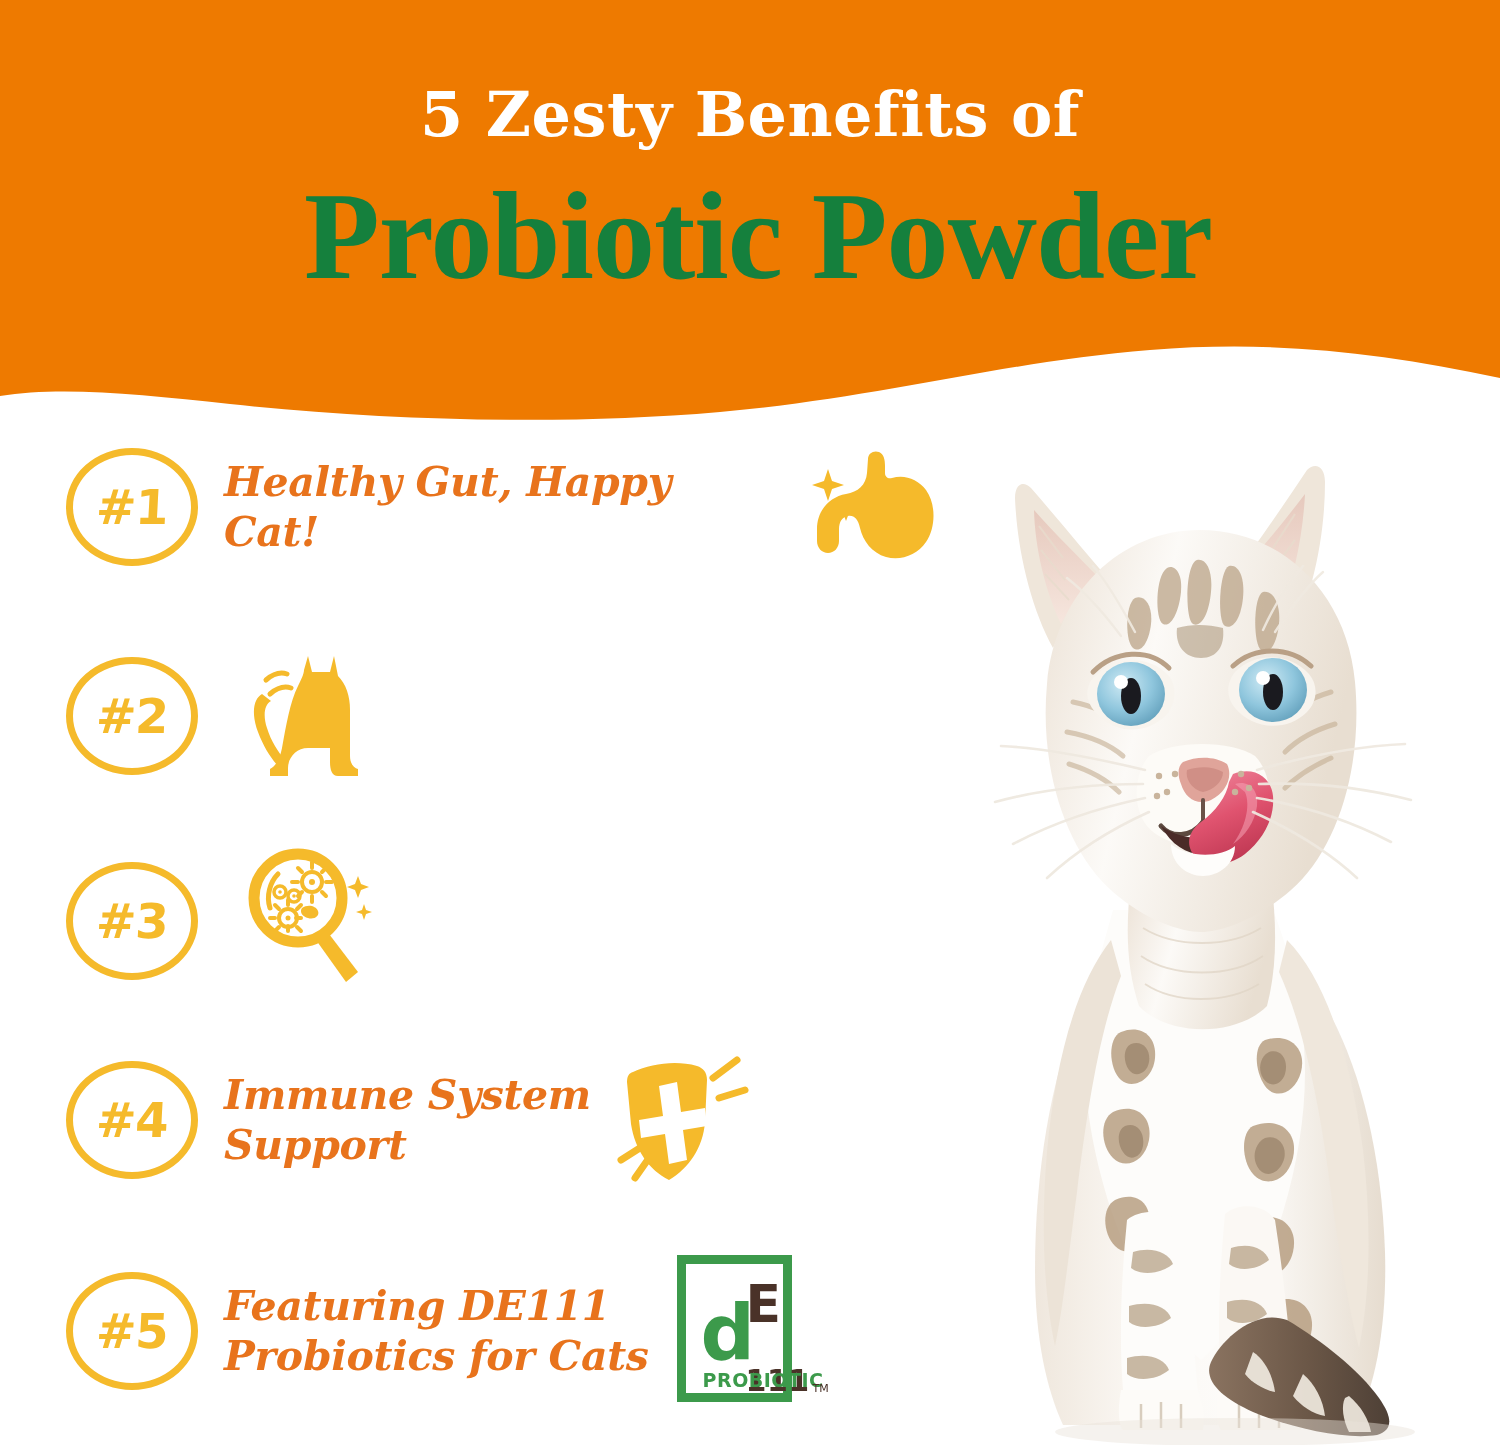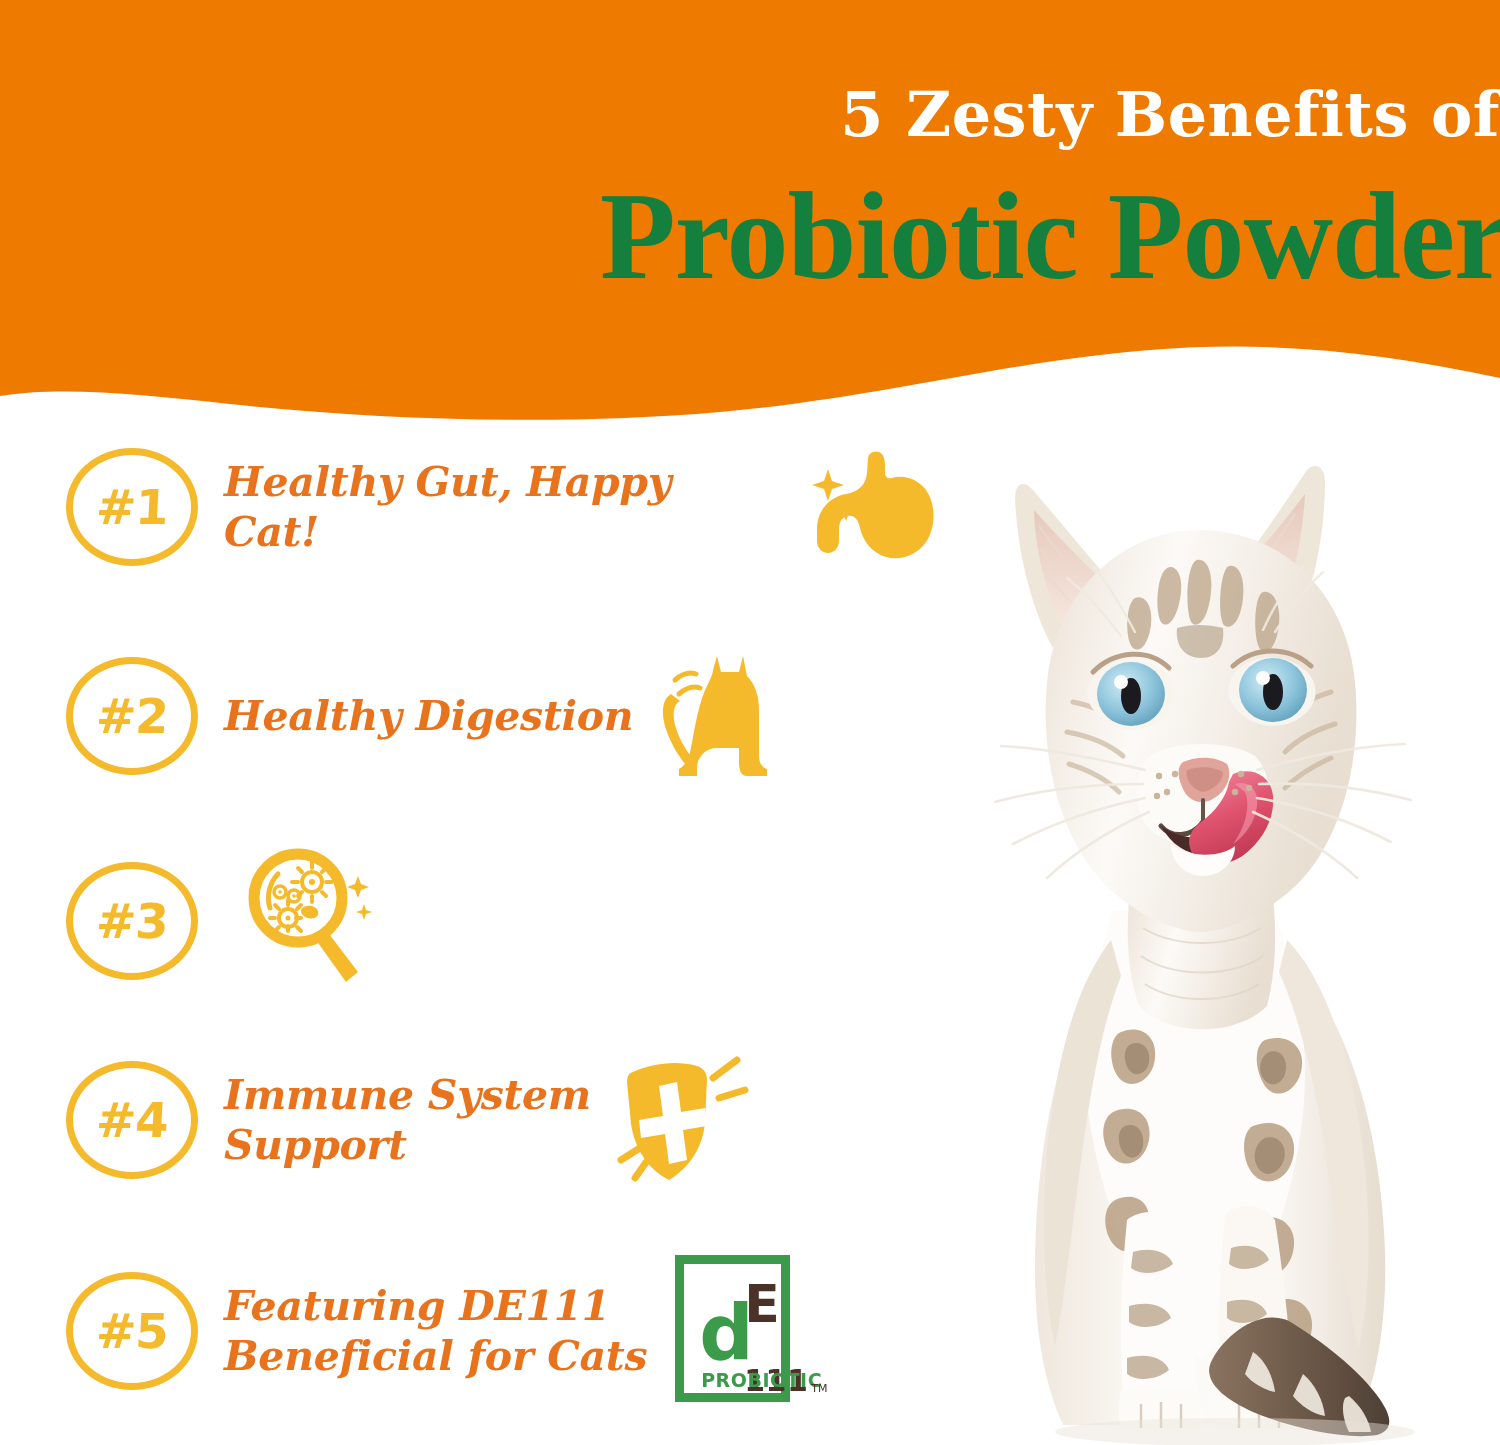--- a/index.html
+++ b/index.html
@@ -34,21 +34,21 @@
     width: 1500px;
     height: 420px;
     display: block;
   }
   #header-text-wrap {
     position: absolute;
     left: 0; top: 0;
     width: 1500px;
     height: 360px;
     z-index: 3;
-    text-align: right;
+    text-align: center;
     pointer-events: none;
   }
   #header-subtitle {
     position: absolute;
     left: 0; top: 84px;
     width: 1500px;
     color: #ffffff;
     font-family: "DejaVu Serif", serif;
     font-weight: bold;
     font-size: 62px;
@@ -272,21 +272,20 @@
         </svg>
       </div>
     </div>
 
     <div class="benefit-row" style="top:218px;">
       <div class="badge">
         <div class="badge-ellipse"></div>
         <div class="badge-label">#2</div>
       </div>
       <div class="benefit-body">
-        <div class="benefit-text">Healthy Digestion</div>
         <svg class="benefit-icon" width="120" height="136" viewBox="0 0 120 136">
 
           <path d="M20,32 C27,26 35,24 41,26" stroke="#F5BA2B" stroke-width="5" fill="none" stroke-linecap="round"></path>
           <path d="M24,46 C31,40 39,38 45,40" stroke="#F5BA2B" stroke-width="5" fill="none" stroke-linecap="round"></path>
 
           <path d="M16,46
                    C6,52 6,68 12,84
                    C18,100 26,112 34,120
                    L40,113
                    C32,104 25,93 21,80
@@ -389,21 +388,21 @@
       </div>
     </div>
 
     <div class="benefit-row" style="top:825px;">
       <div class="badge">
         <div class="badge-ellipse"></div>
         <div class="badge-label">#5</div>
       </div>
       <div class="benefit-body">
         <div class="benefit-text">Featuring DE111
-Beneficial for Cats</div>
+Probiotics for Cats</div>
         <div class="de111-logo">
           <div class="de111-box">
             <div class="de111-inner">
               <span class="de111-d">d</span>
               <span class="de111-e">E</span>
               <span class="de111-111">111</span>
               <span class="de111-word">PROBIOTIC</span>
             </div>
           </div>
           <span class="de111-tm">TM</span>

